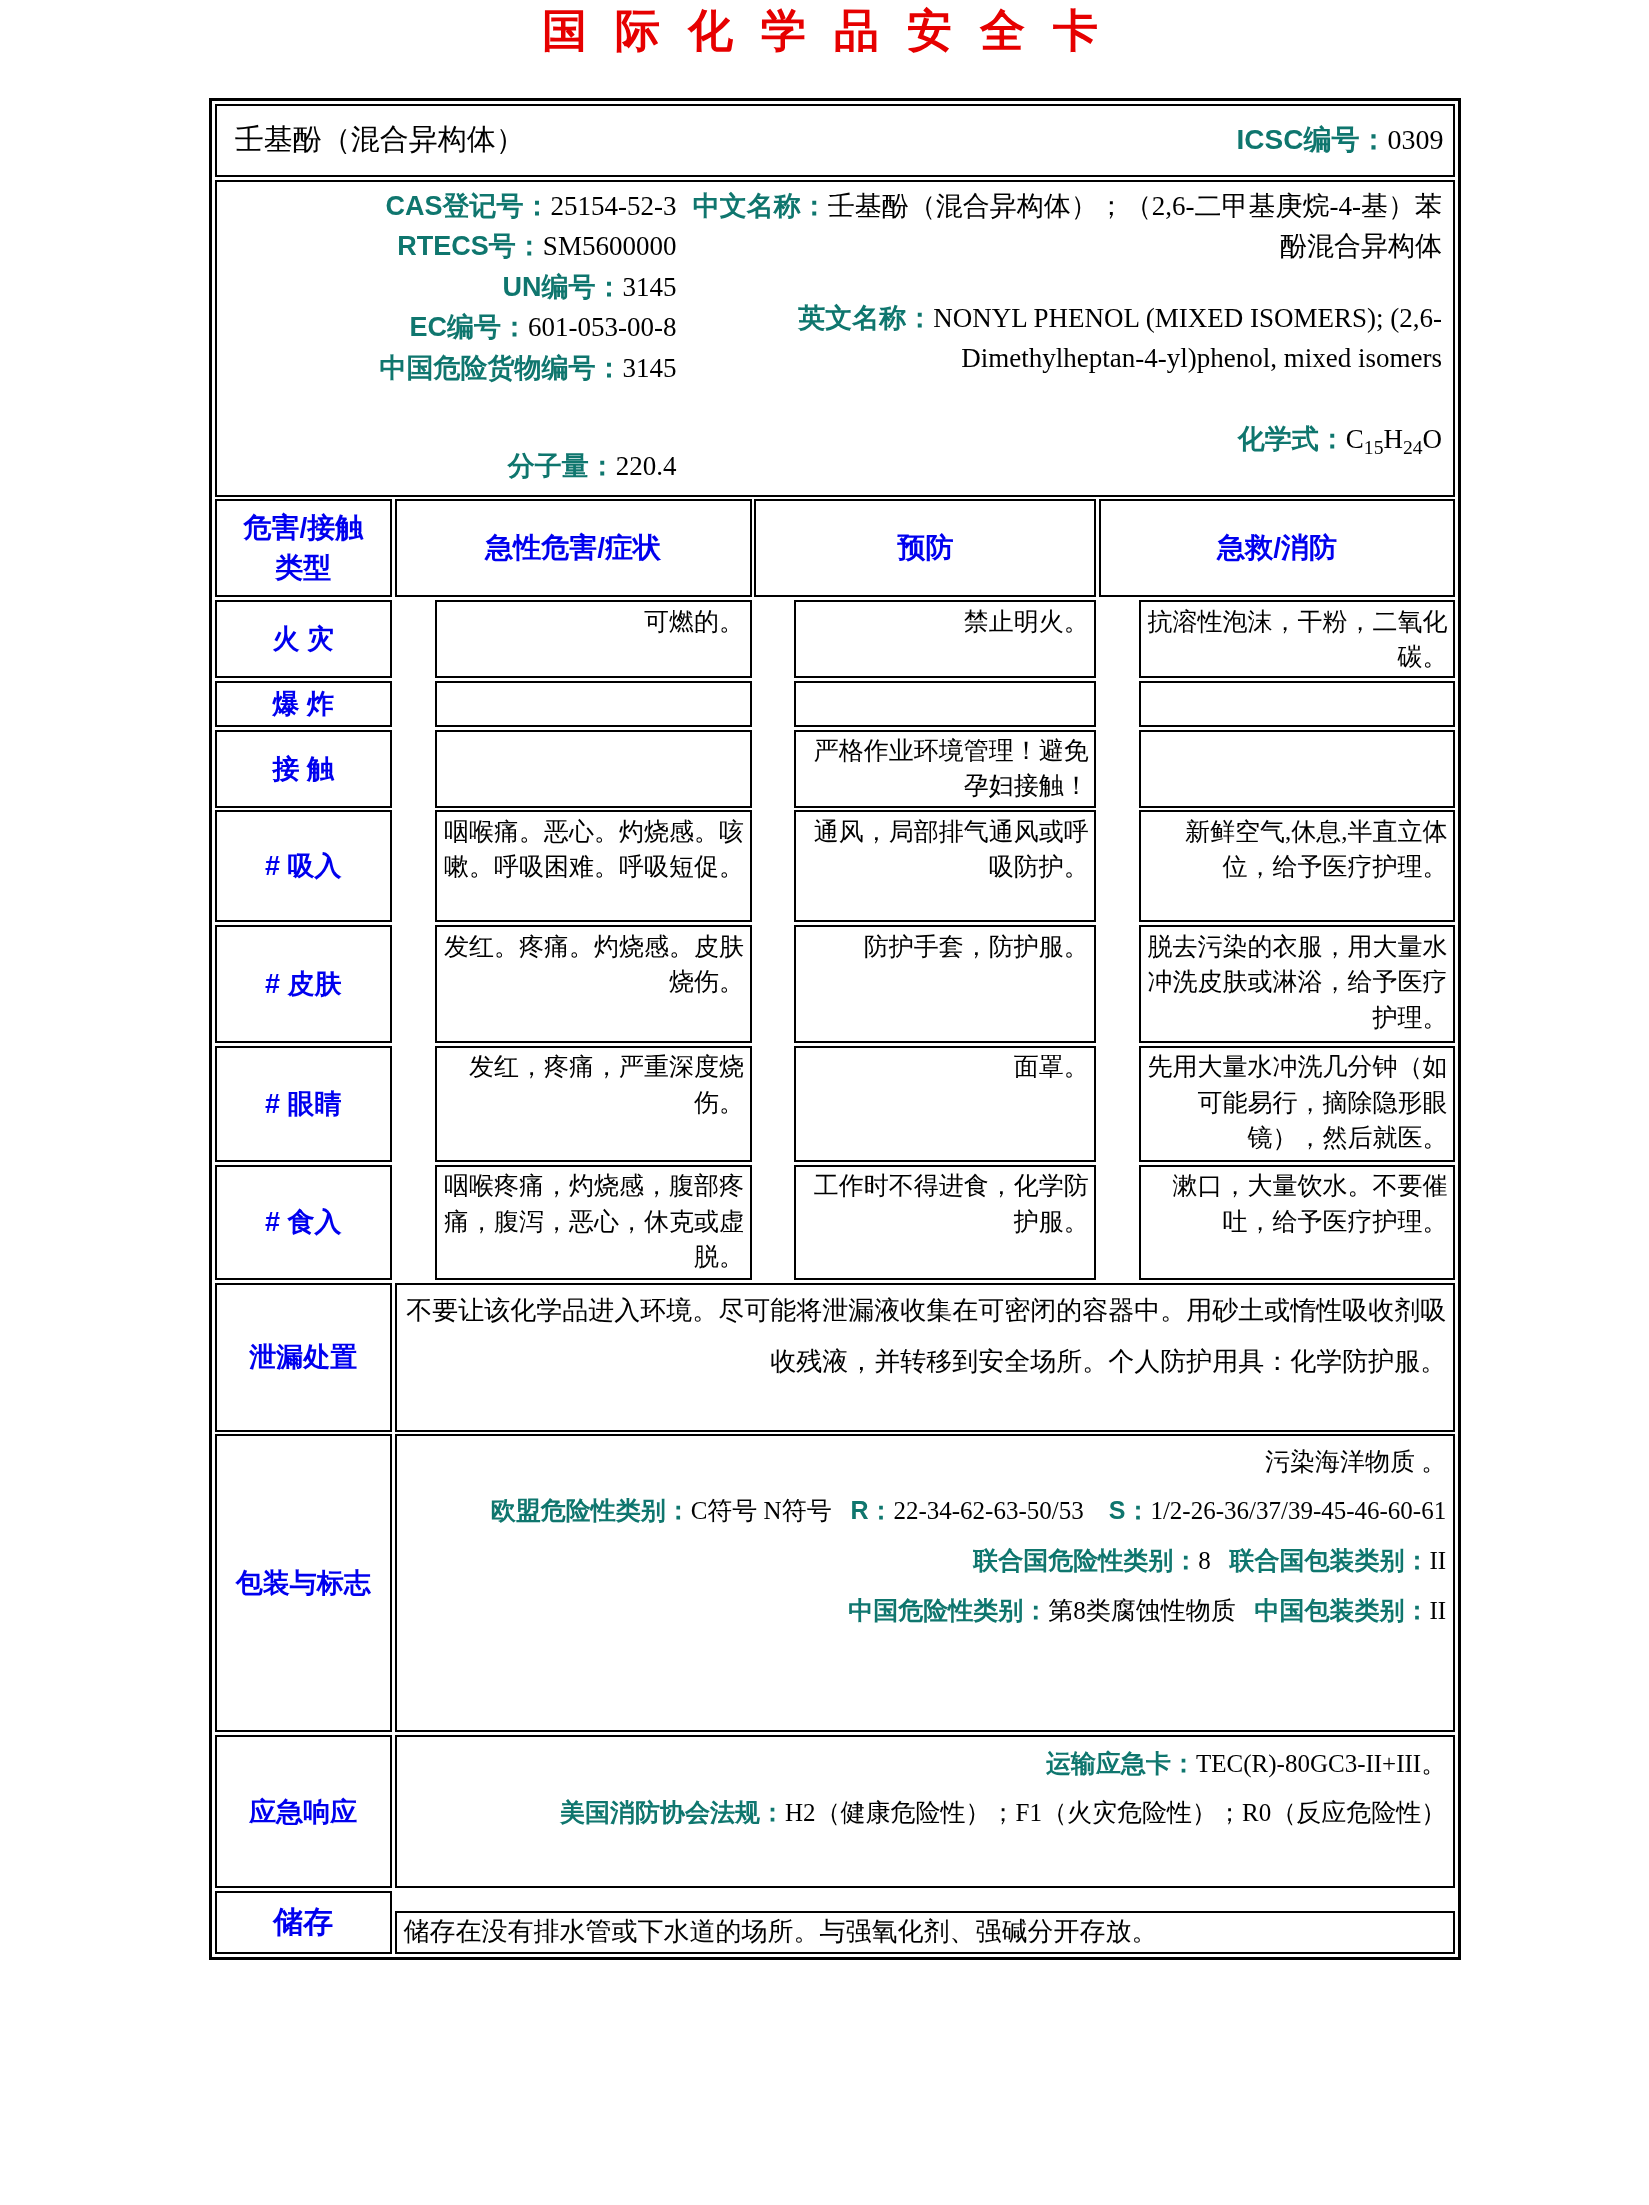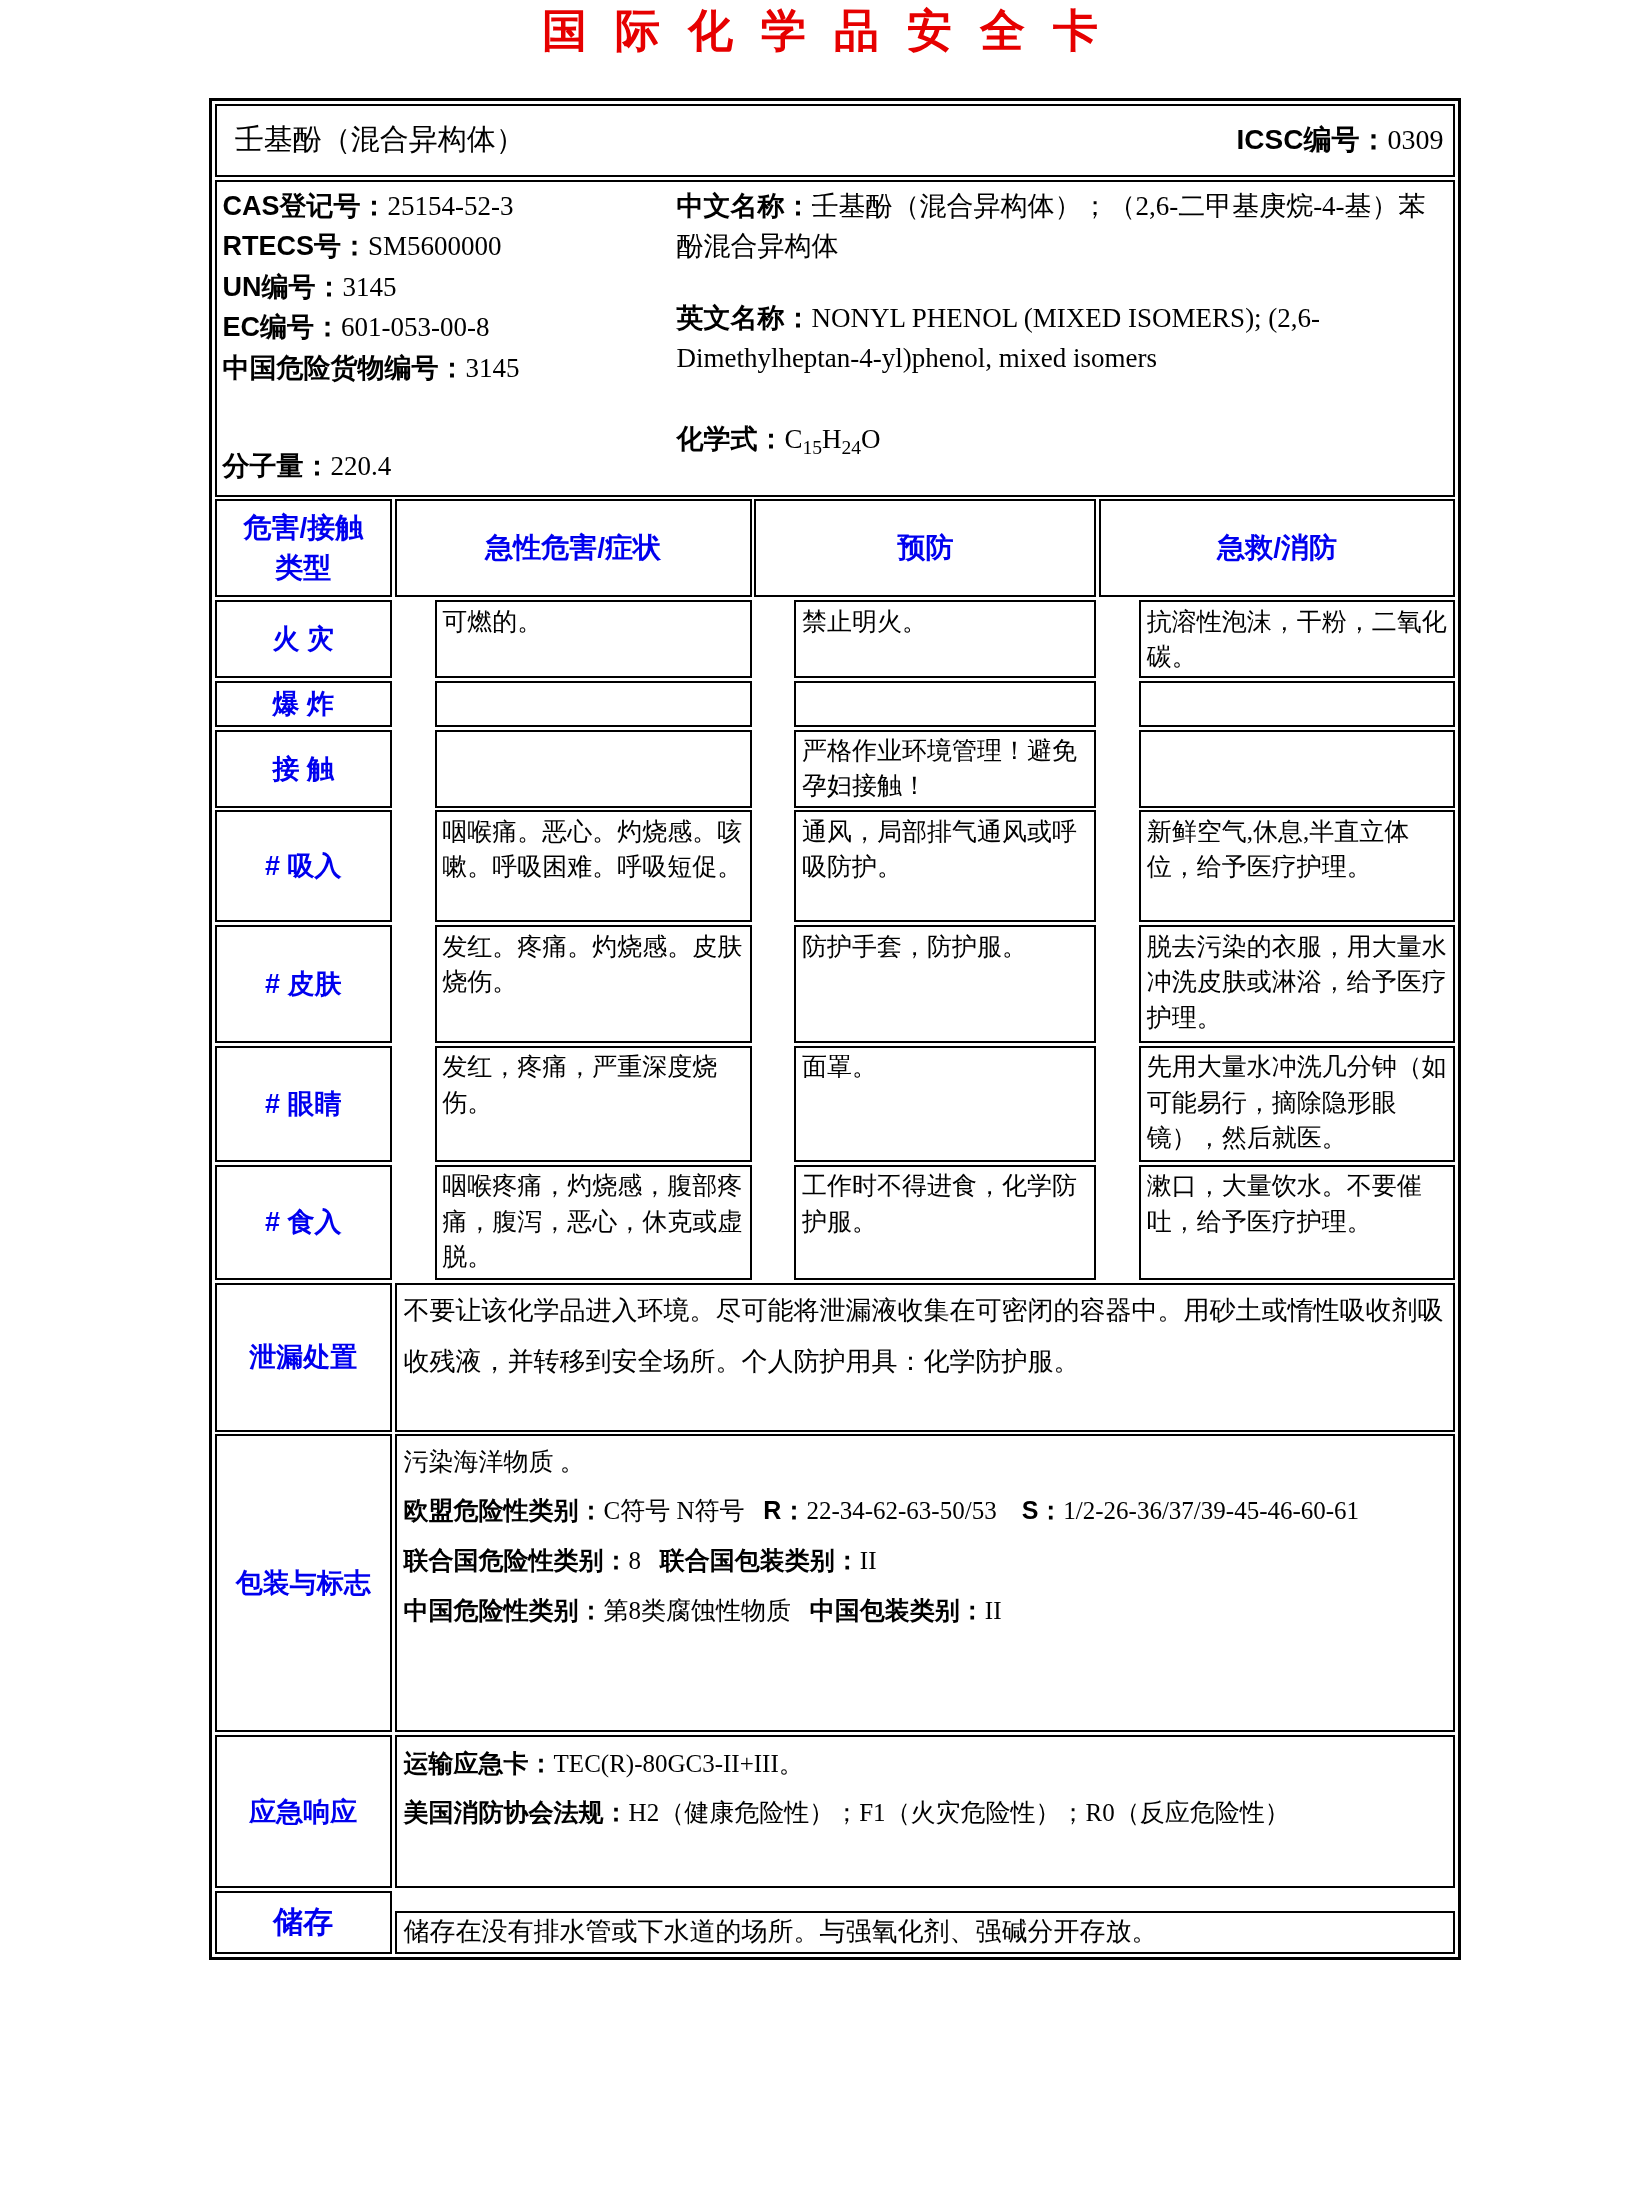--- a/index.html
+++ b/index.html
@@ -29,23 +29,24 @@
   }
 
   .band { display: grid; gap: 2.8px; }
   .band.single { grid-template-columns: 1fr; }
   .band.cols4 { grid-template-columns: 177px 357px 342px 1fr; }
   .band.wide  { grid-template-columns: 177px 1fr; }
 
   .cell {
     background: #fff; border: 2.1px solid #000;
     box-sizing: border-box;
-  }
-
-  .blue { color: #000000; font-weight: bold; font-family: "Liberation Sans", "DejaVu Sans", sans-serif; }
+    text-align: right;
+  }
+
+  .blue { color: #0f766e; font-weight: bold; font-family: "Liberation Sans", "DejaVu Sans", sans-serif; }
 
   
   .headrow {
     display: flex; justify-content: space-between; align-items: center;
     padding: 0 9.8px 0 18px;
     font-size: 29px;
   }
   .headrow .icsc-num { font-size: 28px; }
 
   

